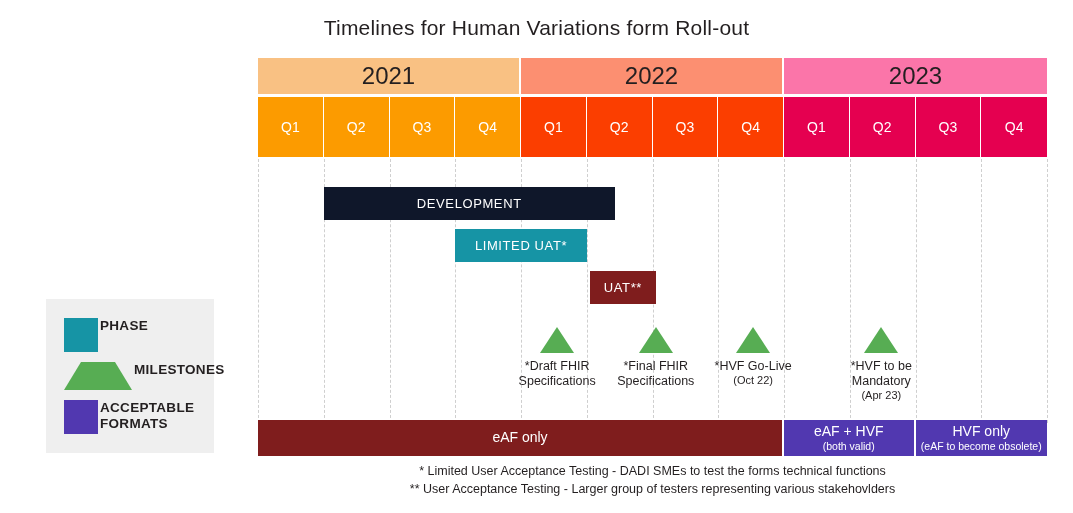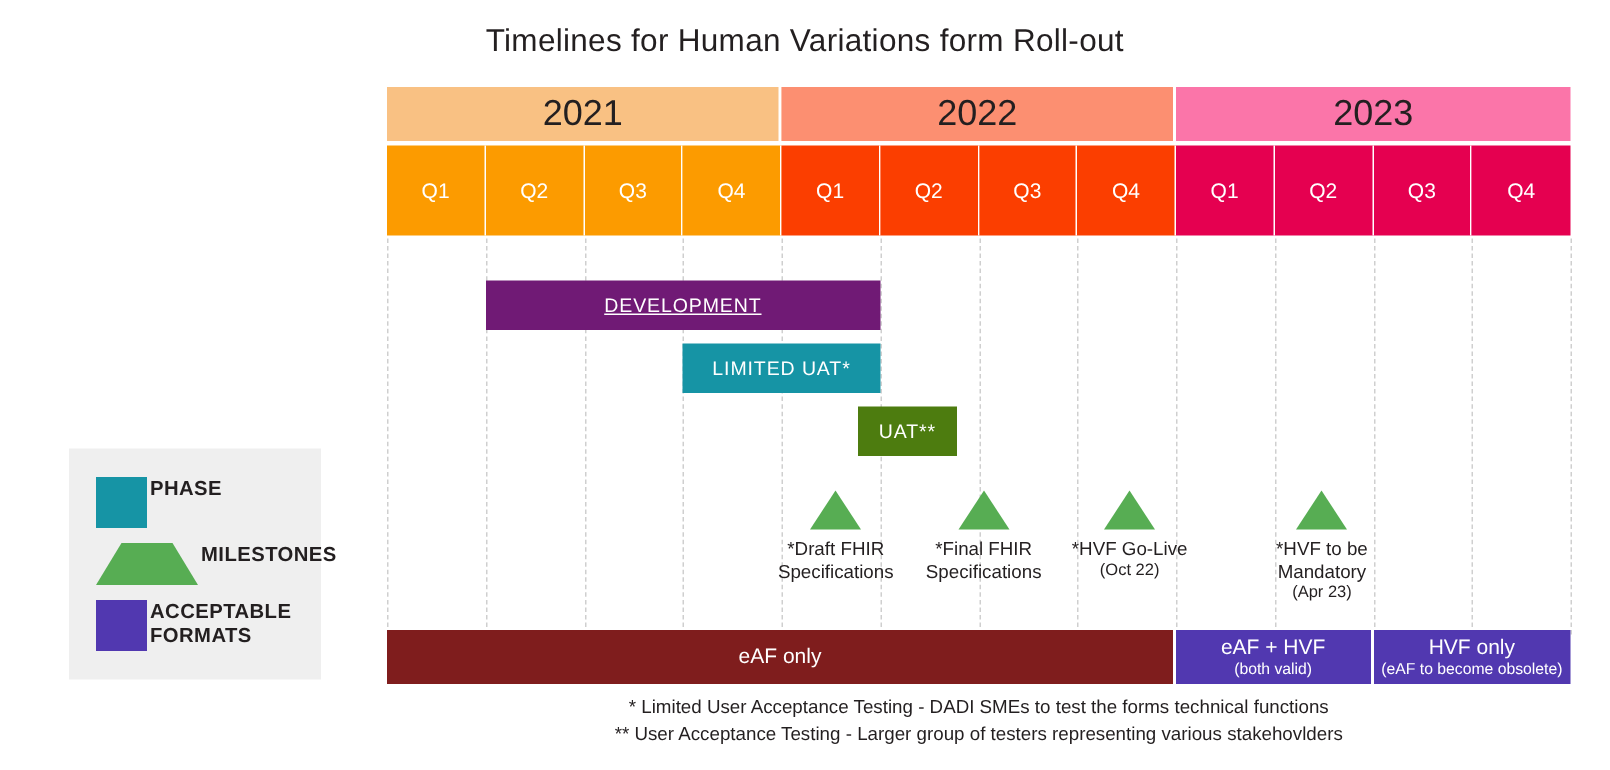--- a/index.html
+++ b/index.html
@@ -127,23 +127,23 @@
         <div class="gridline" style="left: 197.25px;"></div>
         <div class="gridline" style="left: 263px;"></div>
         <div class="gridline" style="left: 328.75px;"></div>
         <div class="gridline" style="left: 394.5px;"></div>
         <div class="gridline" style="left: 460.25px;"></div>
         <div class="gridline" style="left: 526px;"></div>
         <div class="gridline" style="left: 591.75px;"></div>
         <div class="gridline" style="left: 657.5px;"></div>
         <div class="gridline" style="left: 723.25px;"></div>
         <div class="gridline" style="left: 789px;"></div>
-        <div class="bar" style="left: 65.75px; width: 263px; top: 28px; background: #701a75; text-decoration: underline;">DEVELOPMENT</div>
+        <div class="bar" style="left: 65.75px; width: 291px; top: 28px; background: #0f172a;">DEVELOPMENT</div>
         <div class="bar" style="left: 197.25px; width: 131.5px; top: 70px; background: rgb(22, 148, 165);">LIMITED UAT*</div>
-        <div class="bar small" style="left: 314px; width: 65.75px; top: 112px; background: #4d7c0f;">UAT**</div>
+        <div class="bar small" style="left: 332px; width: 65.75px; top: 112px; background: #7f1d1d;">UAT**</div>
         <div class="ms" style="left: 299.162px; top: 168px;">
           <div class="tri" style="border-bottom-color: rgb(87, 173, 83);"></div>
           <div class="mslabel">*Draft  FHIR</div>
           <div class="mslabel" style="margin-top: 0px;">Specifications</div>
         </div>
         <div class="ms" style="left: 397.787px; top: 168px;">
           <div class="tri" style="border-bottom-color: rgb(87, 173, 83);"></div>
           <div class="mslabel">*Final  FHIR</div>
           <div class="mslabel" style="margin-top: 0px;">Specifications</div>
         </div>

